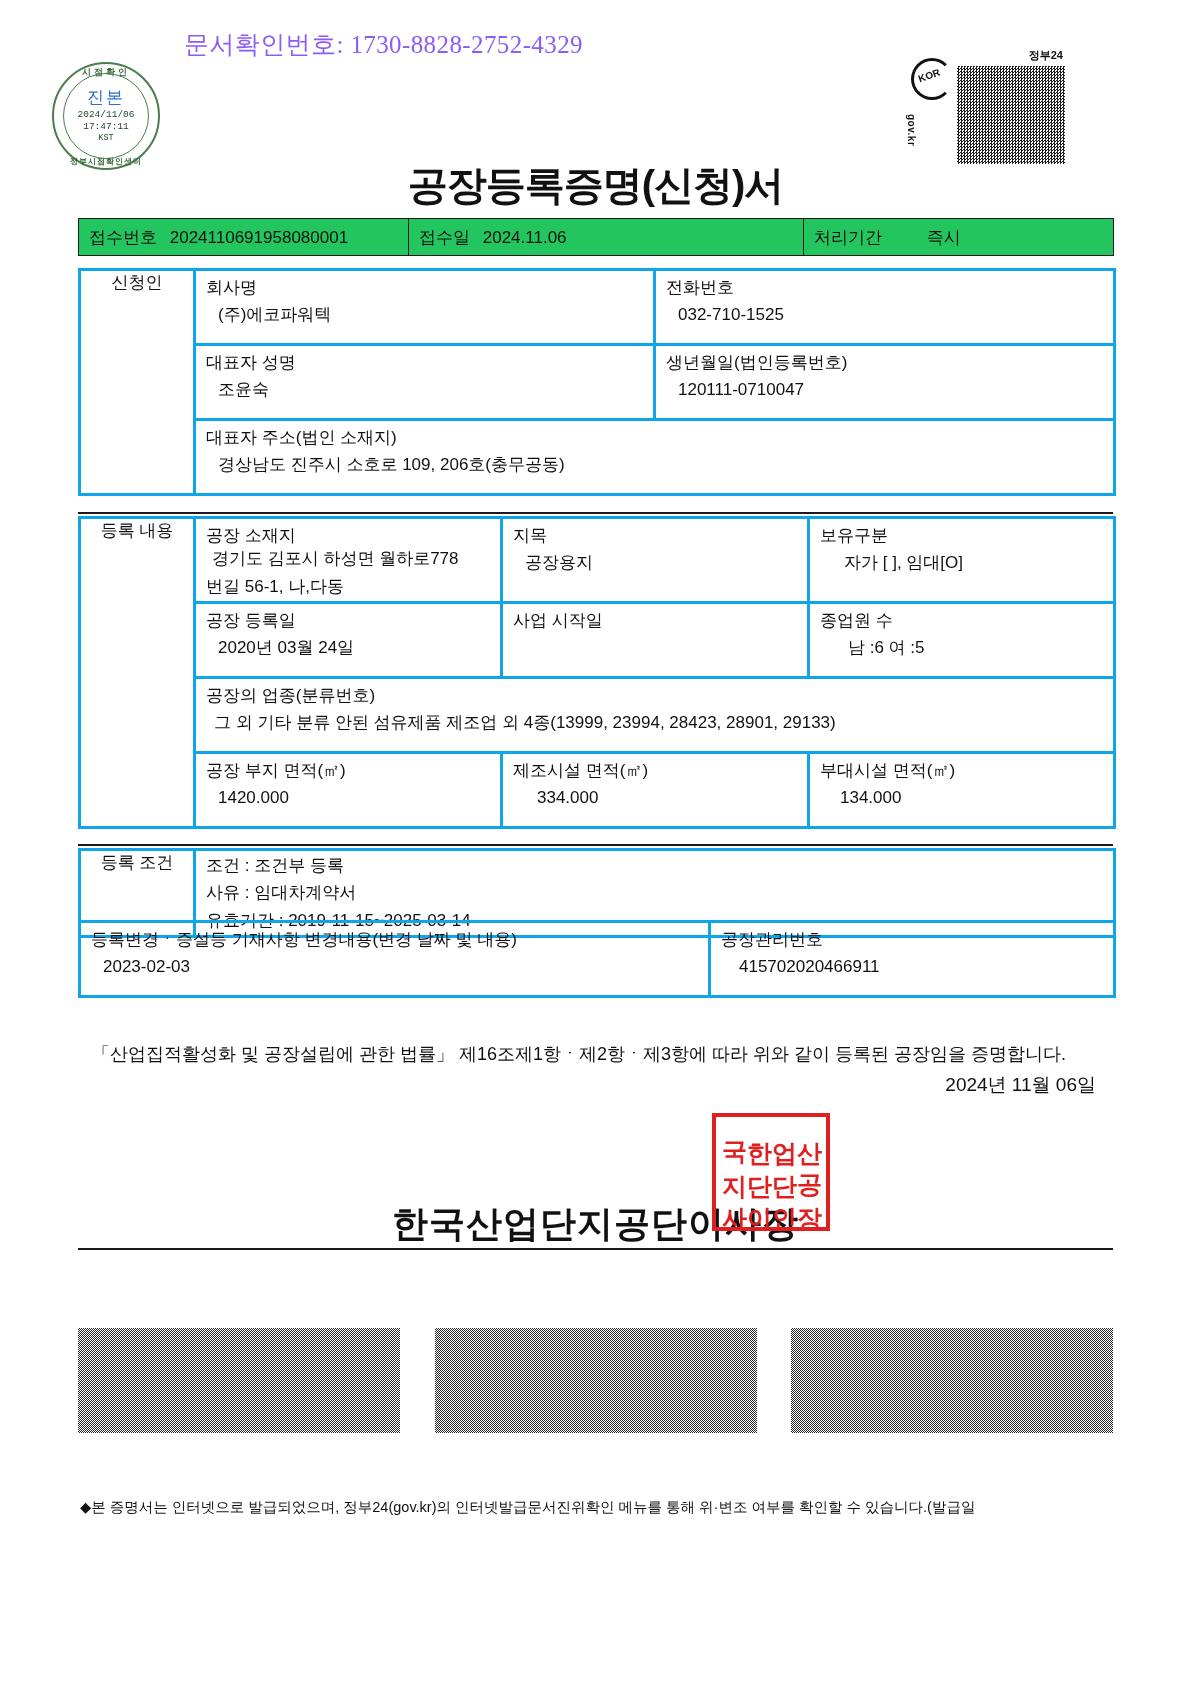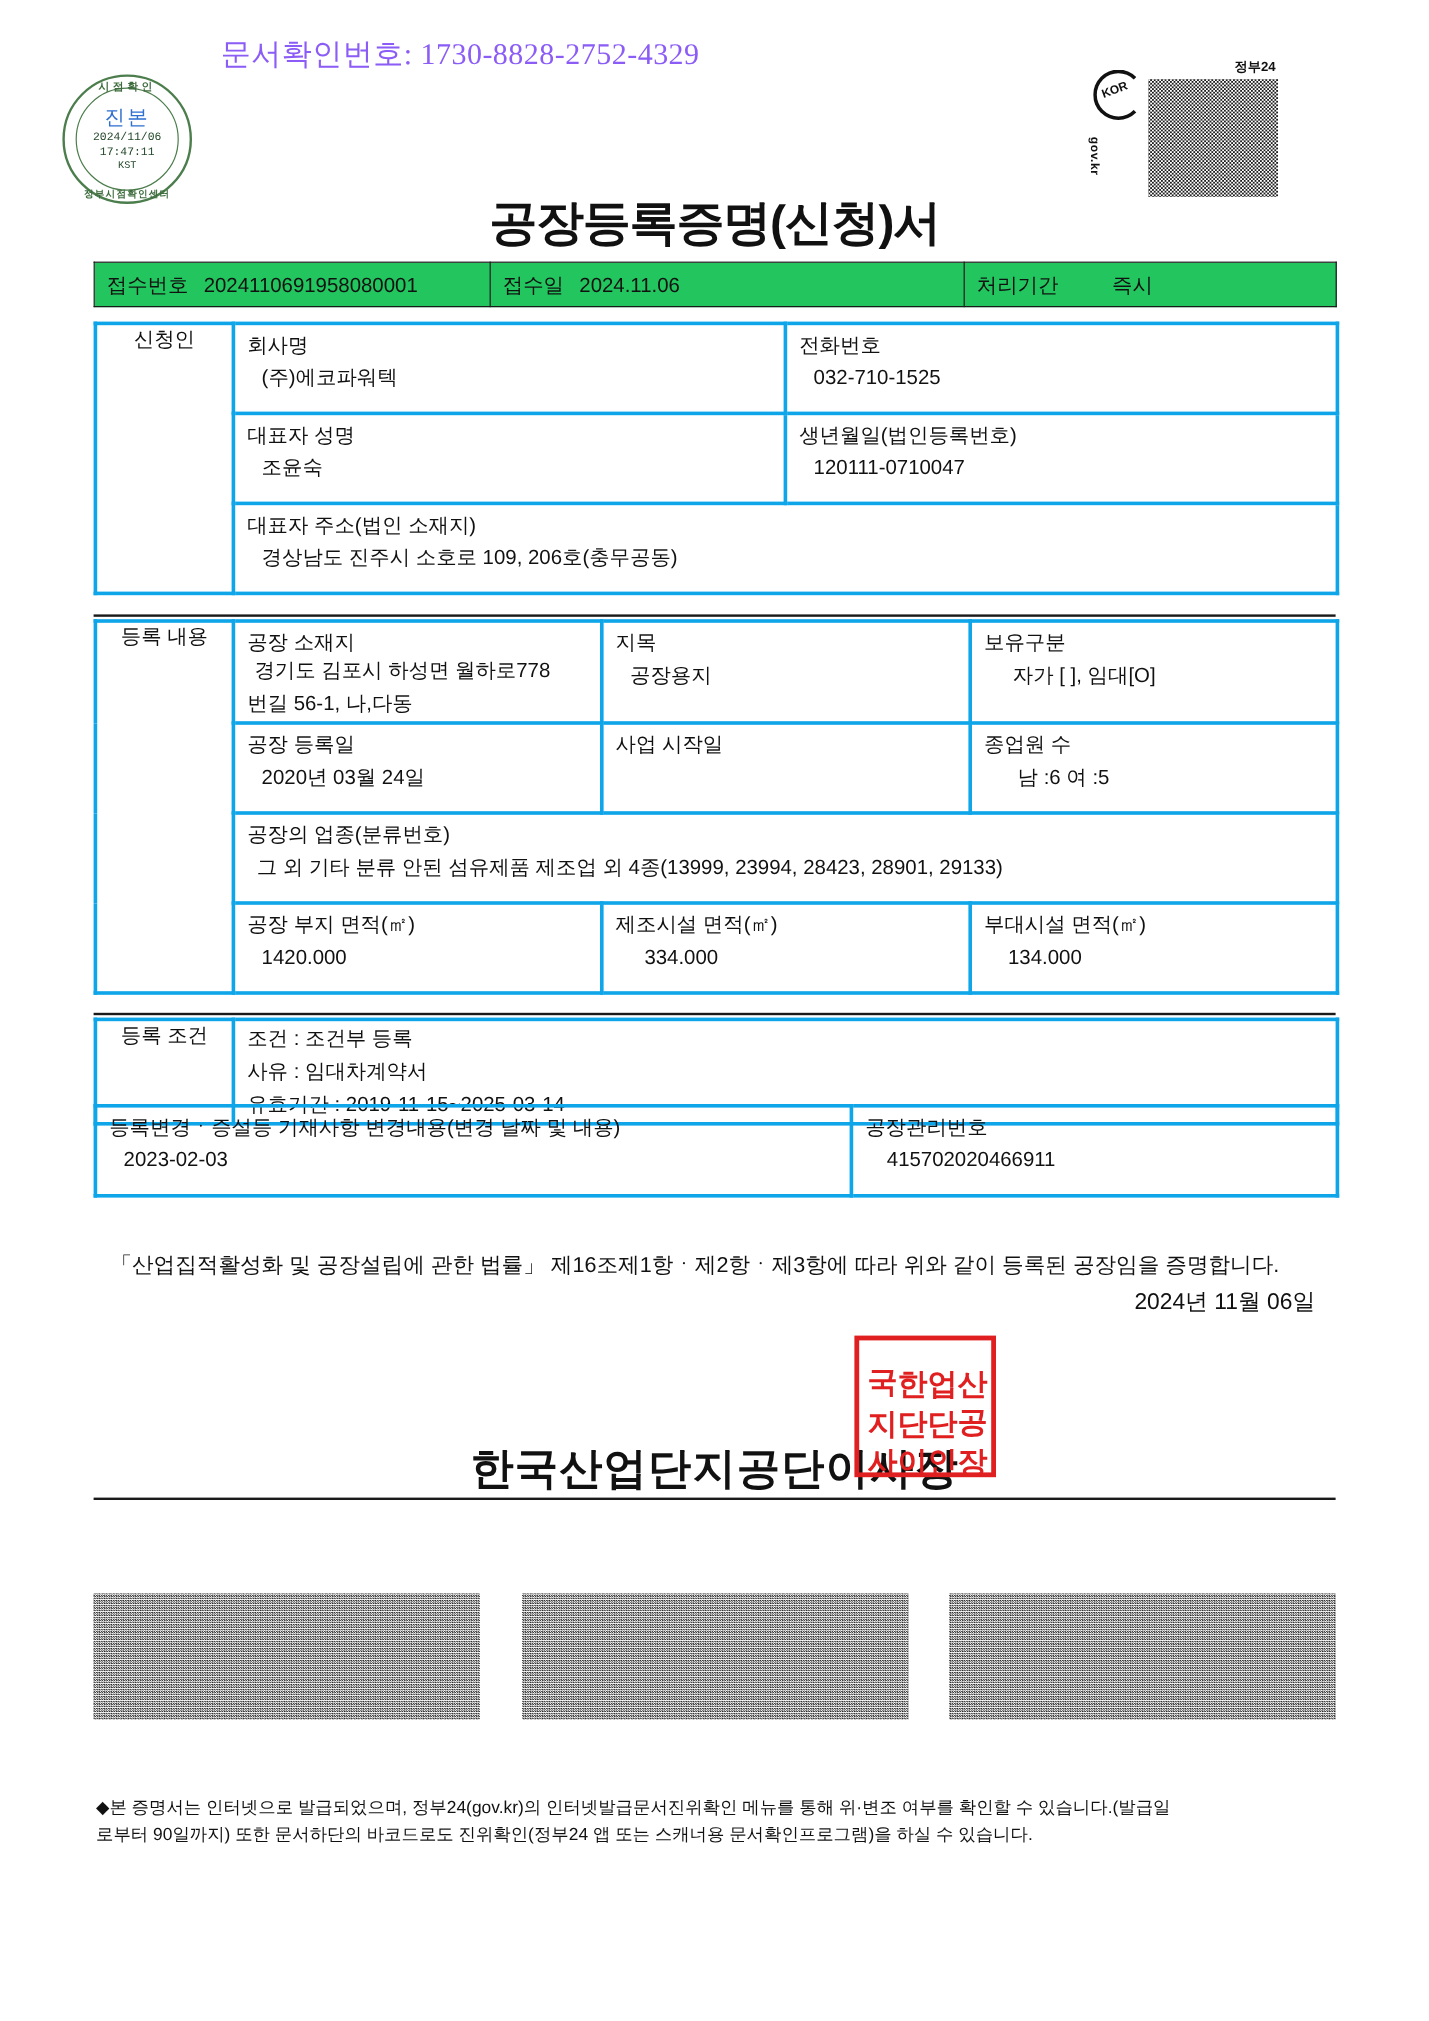--- a/index.html
+++ b/index.html
@@ -543,14 +543,13 @@
 <div class="sig-line"></div>
 
 <div class="barcodes">
   <div class="barcode"></div>
   <div class="barcode"></div>
   <div class="barcode"></div>
 </div>
 
 <div class="footer">
   <div>◆본 증명서는 인터넷으로 발급되었으며, 정부24(gov.kr)의 인터넷발급문서진위확인 메뉴를 통해 위·변조 여부를 확인할 수 있습니다.(발급일</div>
-  <div>로부터 90일까지) 또한 문서하단의 바코드로도 진위확인(정부24 앱 또는 스캐너용 문서확인프로그램)을 하실 수 있습니다.</div>
 </div>
 
 </body></html>

